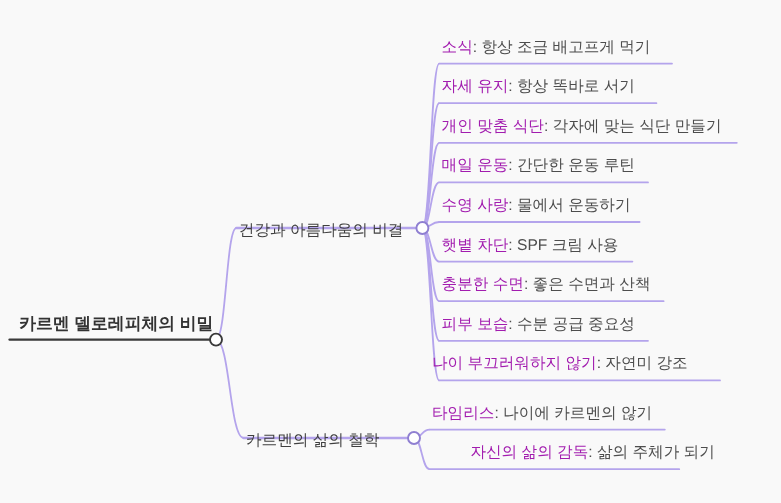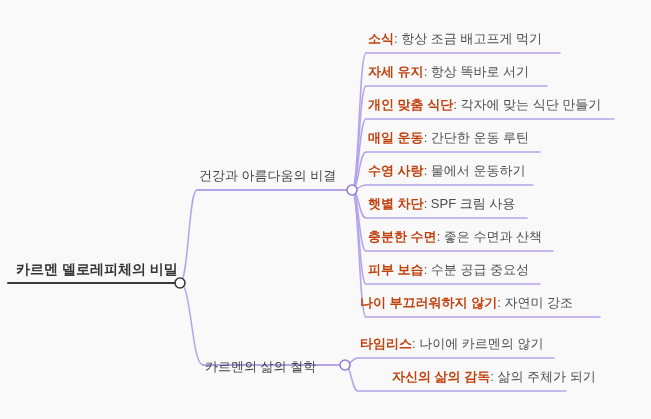--- a/index.html
+++ b/index.html
@@ -16,21 +16,21 @@
   #links{position:absolute;left:0;top:0;pointer-events:none;}
   #links circle{pointer-events:auto;cursor:pointer;}
   .node-label{
     position:absolute;
     white-space:nowrap;
     font-size:13px;
     color:#4d4d4d;
     line-height:20px;
     height:20px;
   }
-  .node-label .head{font-weight:bold;color:#c2410c;}
+  .node-label .head{font-weight:normal;color:#a21caf;}
   .root-label{font-size:14px;color:#333333;font-weight:bold;}
   .branch-label{font-size:13px;color:#3f3f3f;}
 </style>
 </head>
 <body>
 
 <div id="canvas">
   <svg id="links" width="651" height="419">
       <line x1="8" y1="283" x2="180" y2="283" stroke="#3a3a3a" stroke-width="2" stroke-linecap="round"></line>
       <path d="M180,283 C188.5,283 188.5,190 197,190" fill="none" stroke="#b4a4ec" stroke-width="1.5"></path>
@@ -58,21 +58,21 @@
       <line x1="203" y1="365" x2="345" y2="365" stroke="#b4a4ec" stroke-width="2" stroke-linecap="round"></line>
       <path d="M345,365 C351.5,365 351.5,358 358,358" fill="none" stroke="#b4a4ec" stroke-width="1.5"></path>
       <line x1="358" y1="358" x2="554" y2="358" stroke="#b4a4ec" stroke-width="1.5" stroke-linecap="round"></line>
       <path d="M345,365 C351.5,365 351.5,391 358,391" fill="none" stroke="#b4a4ec" stroke-width="1.5"></path>
       <line x1="358" y1="391" x2="566" y2="391" stroke="#b4a4ec" stroke-width="1.5" stroke-linecap="round"></line>
       <circle cx="345" cy="365" r="5" fill="#ffffff" stroke="#8f7fd1" stroke-width="1.6"></circle>
       <circle cx="180" cy="283" r="5" fill="#ffffff" stroke="#3a3a3a" stroke-width="1.6"></circle>
     </svg>
   <div id="labels">
       <div class="node-label root-label" style="left: 16px; top: 259px;"><span>카르멘 델로레피체의 비밀</span></div>
-      <div class="node-label branch-label" style="left: 199px; top: 166px;"><span>건강과 아름다움의 비결</span></div>
+      <div class="node-label branch-label" style="left: 199px; top: 182px;"><span>건강과 아름다움의 비결</span></div>
       <div class="node-label " style="left: 368px; top: 29px;"><span class="head">소식</span><span>: 항상 조금 배고프게 먹기</span></div>
       <div class="node-label " style="left: 368px; top: 62px;"><span class="head">자세 유지</span><span>: 항상 똑바로 서기</span></div>
       <div class="node-label " style="left: 368px; top: 95px; text-align: right;"><span class="head">개인 맞춤 식단</span><span>: 각자에 맞는 식단 만들기</span></div>
       <div class="node-label " style="left: 368px; top: 128px;"><span class="head">매일 운동</span><span>: 간단한 운동 루틴</span></div>
       <div class="node-label " style="left: 368px; top: 161px;"><span class="head">수영 사랑</span><span>: 물에서 운동하기</span></div>
       <div class="node-label " style="left: 368px; top: 194px;"><span class="head">햇볕 차단</span><span>: SPF 크림 사용</span></div>
       <div class="node-label " style="left: 368px; top: 227px;"><span class="head">충분한 수면</span><span>: 좋은 수면과 산책</span></div>
       <div class="node-label " style="left: 368px; top: 260px;"><span class="head">피부 보습</span><span>: 수분 공급 중요성</span></div>
       <div class="node-label " style="left: 360px; top: 293px;"><span class="head">나이 부끄러워하지 않기</span><span>: 자연미 강조</span></div>
       <div class="node-label branch-label" style="left: 205px; top: 341px; margin-top: 16px;"><span>카르멘의 삶의 철학</span></div>

